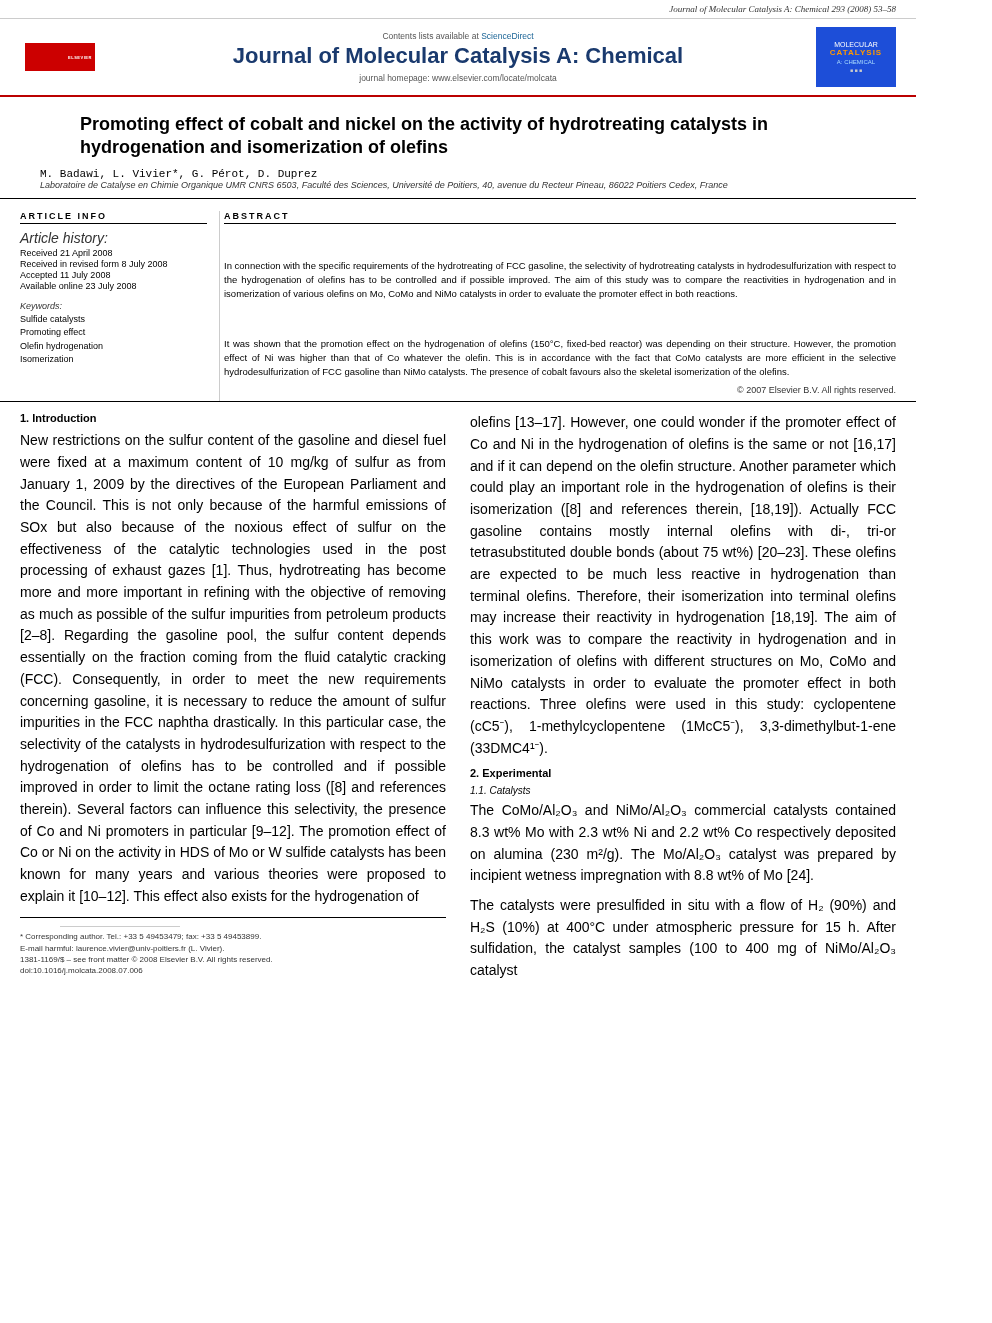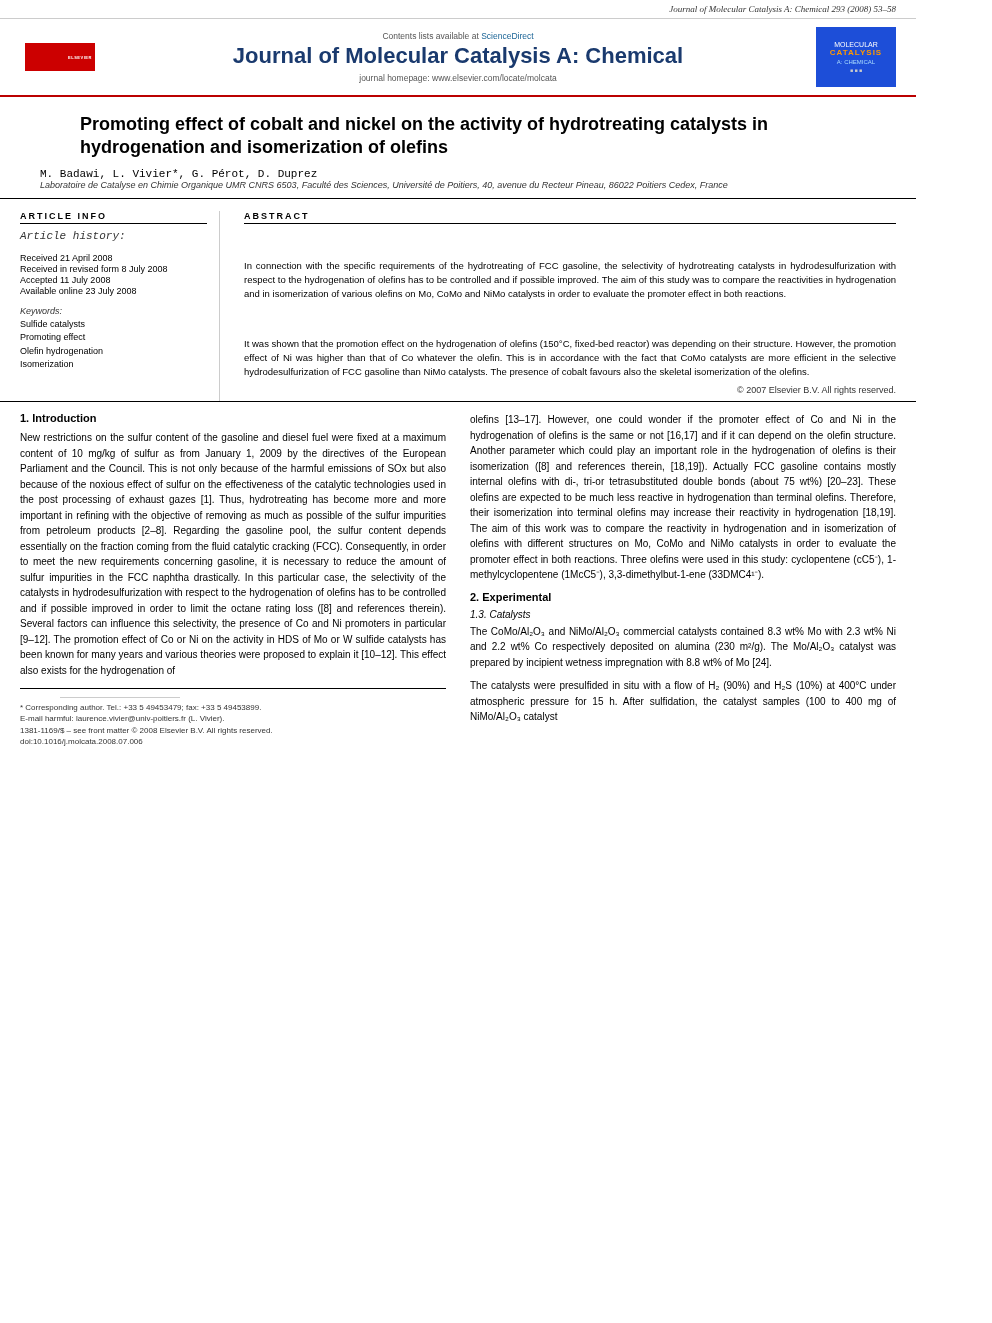--- a/index.html
+++ b/index.html
@@ -136,21 +136,20 @@
       font-style: italic;
       color: #333;
       font-family: Arial, sans-serif;
     }
 
     
     .two-col-section {
       display: flex;
       padding: 12px 20px 0 20px;
       border-bottom: 1px solid #000;
-      gap: 20px;
     }
     .left-col {
       width: 200px;
       min-width: 200px;
       border-right: 1px solid #ccc;
       padding-right: 12px;
     }
     .right-col {
       flex: 1;
       padding-left: 4px;
@@ -160,25 +159,25 @@
       font-weight: bold;
       letter-spacing: 2px;
       color: #000;
       text-transform: uppercase;
       border-bottom: 1px solid #000;
       padding-bottom: 2px;
       margin-bottom: 6px;
       font-family: Arial, sans-serif;
     }
     .article-info-label {
-      font-size: 11px;
-      font-style: italic;
-      color: #333;
-      margin-bottom: 11px;
-      font-family: Liberation Mono, monospace;
+      font-size: 14px;
+      font-style: italic;
+      color: #333;
+      margin-bottom: 2px;
+      font-family: Liberation Sans, sans-serif;
     }
     .article-info-value {
       font-size: 9px;
       color: #000;
       margin-bottom: 1px;
       font-family: Arial, sans-serif;
     }
     .keywords-title {
       font-size: 9px;
       font-style: italic;
@@ -226,21 +225,21 @@
       flex: 1;
     }
     .section-title {
       font-size: 11px;
       font-weight: bold;
       color: #000;
       margin-bottom: 6px;
       font-family: Arial, sans-serif;
     }
     .body-text {
-      font-size: 10px;
+      font-size: 14px;
       color: #000;
       line-height: 1.55;
       text-align: justify;
       font-family: Arial, sans-serif;
       margin-bottom: 8px;
     }
     .body-text p {
       margin-bottom: 6px;
     }
     .subsection-title {
@@ -366,21 +365,21 @@
       <div class="body-text">
         <p>olefins [13–17]. However, one could wonder if the promoter effect of Co and Ni in the hydrogenation of olefins is the same or not [16,17] and if it can depend on the olefin structure. Another parameter which could play an important role in the hydrogenation of olefins is their isomerization ([8] and references therein, [18,19]). Actually FCC gasoline contains mostly internal olefins with di-, tri-or tetrasubstituted double bonds (about 75 wt%) [20–23]. These olefins are expected to be much less reactive in hydrogenation than terminal olefins. Therefore, their isomerization into terminal olefins may increase their reactivity in hydrogenation [18,19]. The aim of this work was to compare the reactivity in hydrogenation and in isomerization of olefins with different structures on Mo, CoMo and NiMo catalysts in order to evaluate the promoter effect in both reactions. Three olefins were used in this study: cyclopentene (cC5⁻), 1-methylcyclopentene (1McC5⁻), 3,3-dimethylbut-1-ene (33DMC4¹⁻).</p>
       </div>
 
       <div class="section-title">
         <span>2.</span>
         <span>Experimental</span>
       </div>
 
       <div class="subsection-title">
-        <span>1.3.</span>
+        <span>1.1.</span>
         <span>Catalysts</span>
       </div>
 
       <div class="body-text">
         <p>The CoMo/Al₂O₃ and NiMo/Al₂O₃ commercial catalysts contained 8.3 wt% Mo with 2.3 wt% Ni and 2.2 wt% Co respectively deposited on alumina (230 m²/g). The Mo/Al₂O₃ catalyst was prepared by incipient wetness impregnation with 8.8 wt% of Mo [24].</p>
       </div>
       <div class="body-text">
         <p>The catalysts were presulfided in situ with a flow of H₂ (90%) and H₂S (10%) at 400°C under atmospheric pressure for 15 h. After sulfidation, the catalyst samples (100 to 400 mg of NiMo/Al₂O₃ catalyst</p>
       </div>
     </div>

